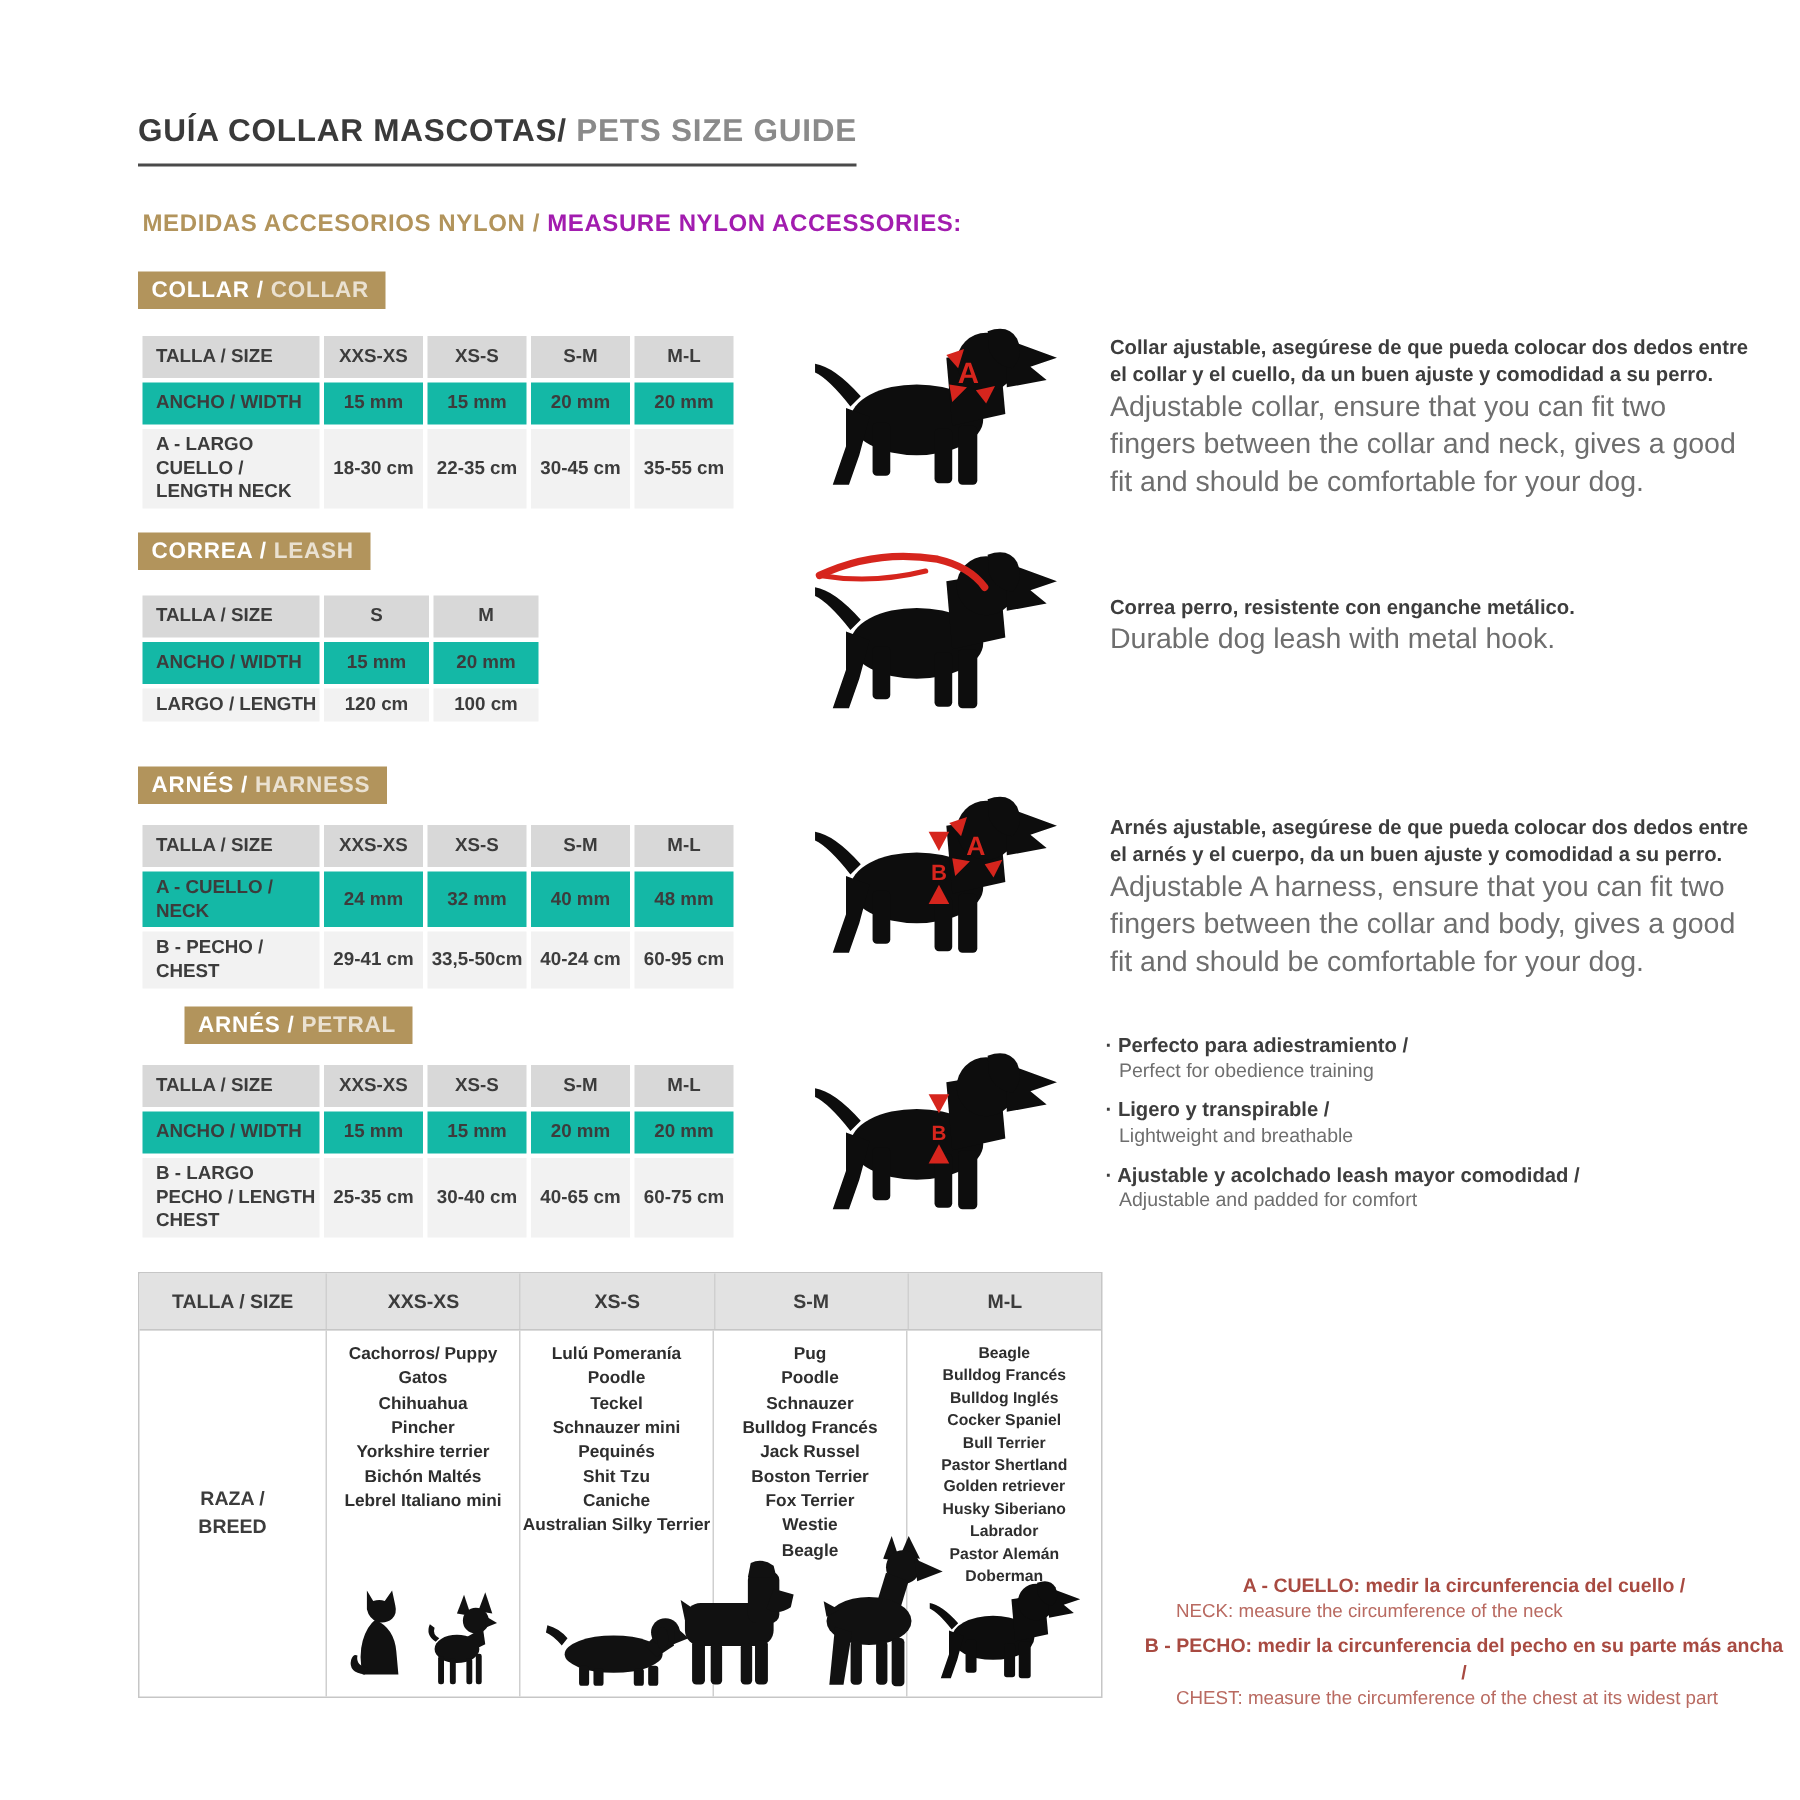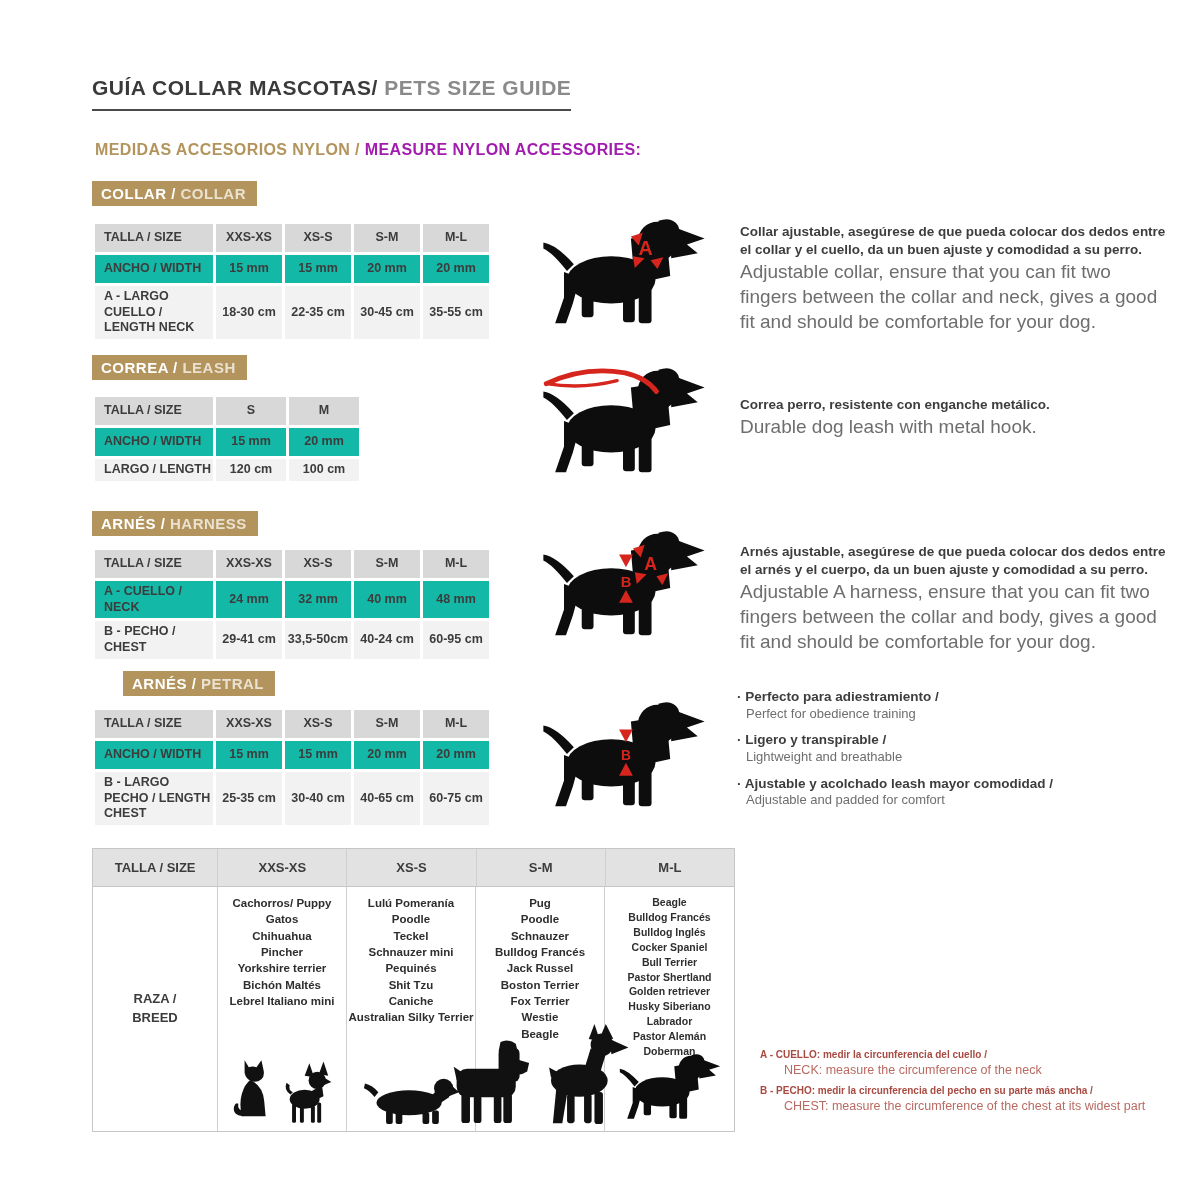--- a/index.html
+++ b/index.html
@@ -55,21 +55,21 @@
             text-align:center;white-space:pre-line;line-height:1.45;}
   .breed-list{white-space:pre-line;text-align:center;font-size:11.5px;font-weight:700;
               color:#2e2e2e;line-height:1.42;padding-top:8px;}
   .sil{position:absolute;bottom:5px;left:50%;transform:translateX(-50%);display:flex;
        align-items:flex-end;gap:8px;}
 
   .c-label{width:125px;} .c-size{width:129px;}
 
   
   .legend{position:absolute;left:760px;top:1048px;width:432px;}
-  .legend .l1{font-size:10px;font-weight:700;color:#a84a41;line-height:1.35;}
+  .legend .l1{font-size:13px;font-weight:700;color:#a84a41;line-height:1.35;text-align:center;}
   .legend .l2{font-size:12.5px;color:#b96a61;line-height:1.35;padding-left:24px;margin-bottom:6px;}
 </style>
 </head>
 <body>
 
 <div class="page">
 
   <svg width="0" height="0" style="position:absolute" aria-hidden="true">
     <symbol id="dog" viewBox="0 0 170 120">
       <g fill="#0d0d0d">

